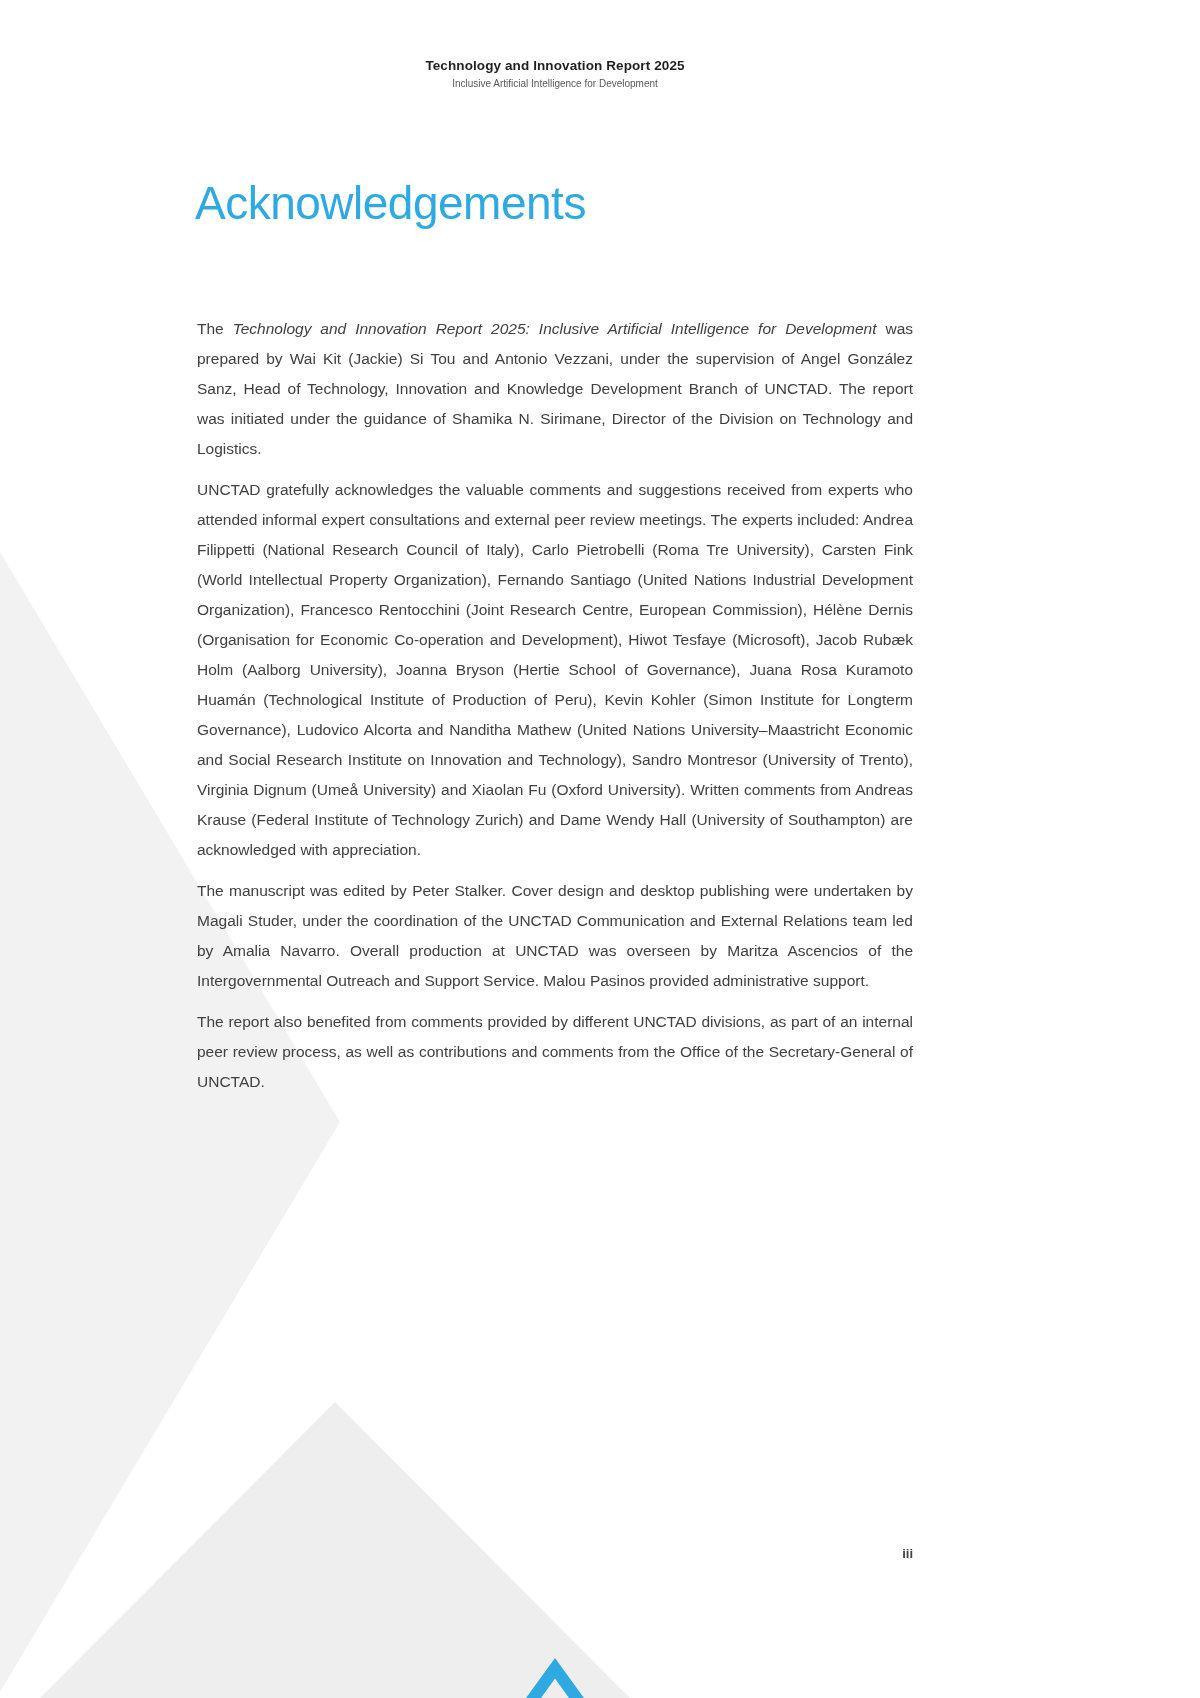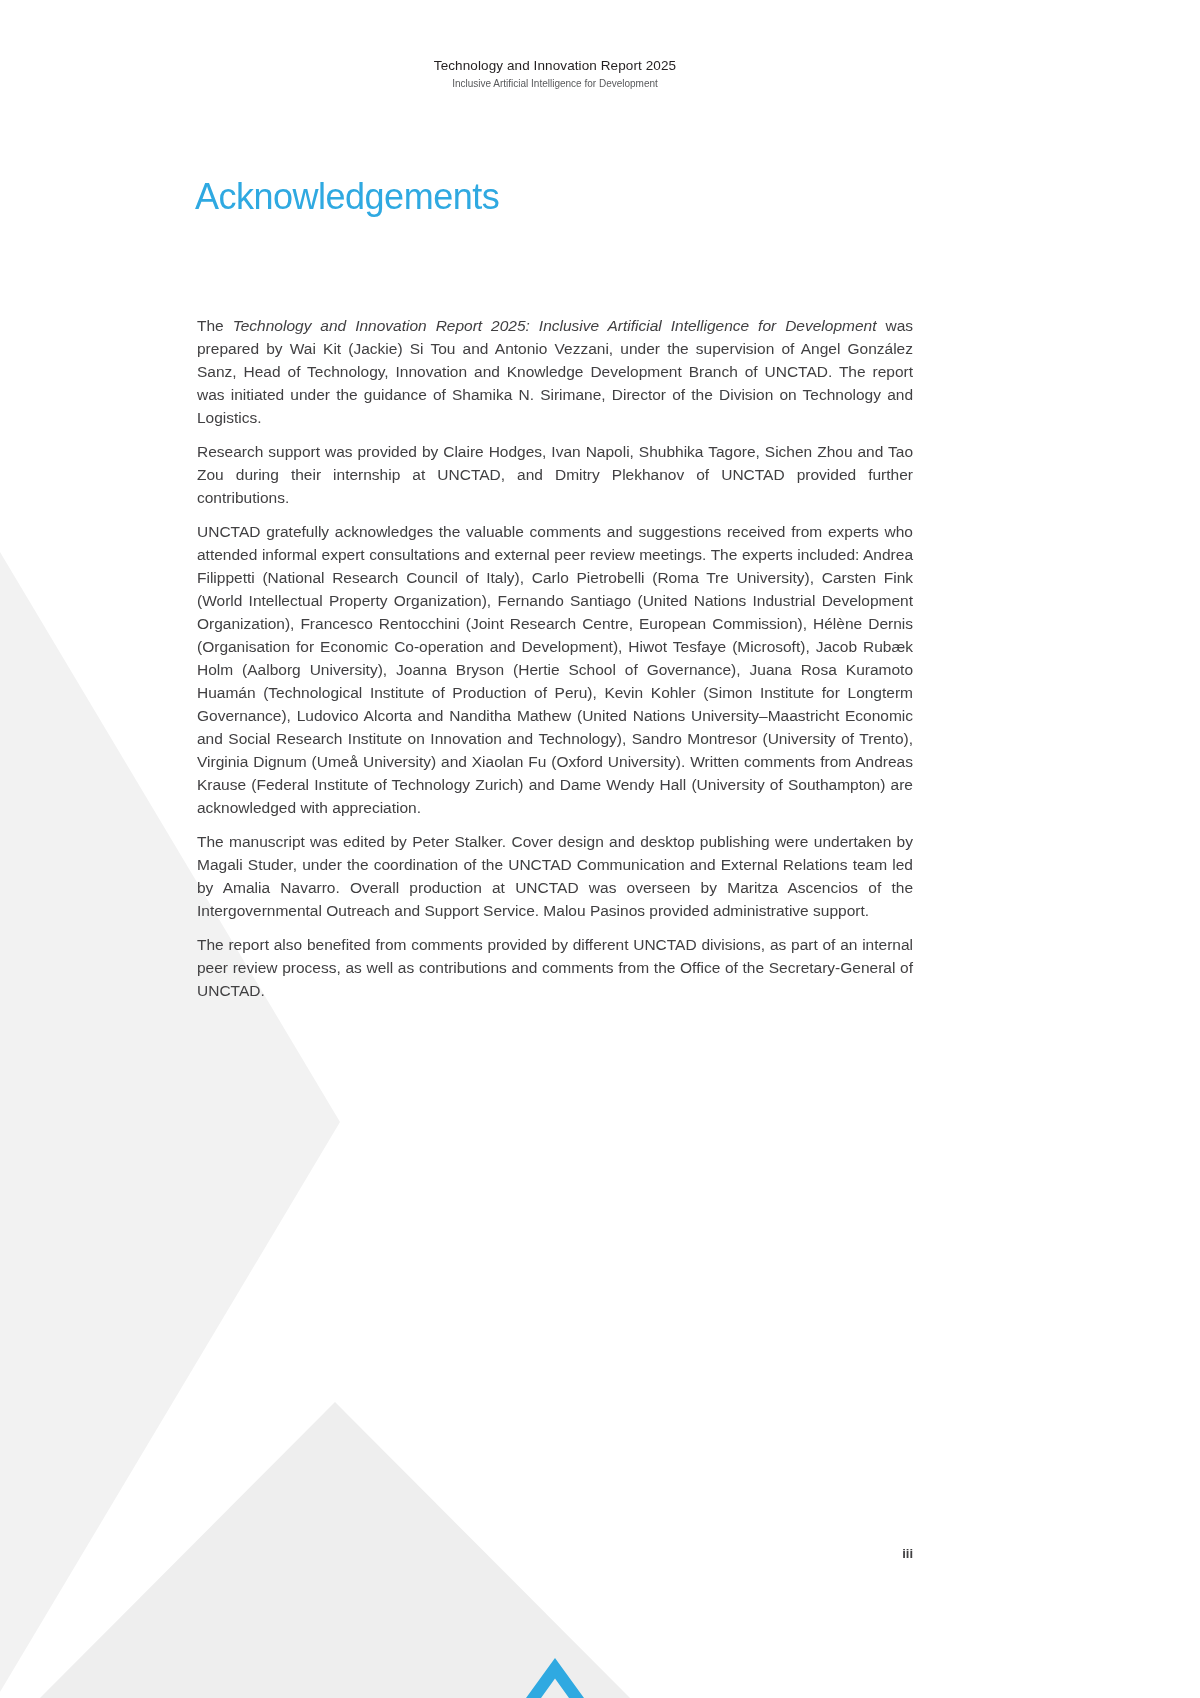--- a/index.html
+++ b/index.html
@@ -18,32 +18,32 @@
   .page{
     position:relative;width:1200px;height:1698px;background:#fff;overflow:hidden;
   }
   .watermark{
     position:absolute;left:0;top:0;width:1200px;height:1698px;pointer-events:none;
   }
   .doc-header{
     position:absolute;top:57px;left:197px;width:716px;text-align:center;line-height:1.35;
   }
   .doc-header .line1{
-    font-size:13.5px;font-weight:normal;color:#231f20;letter-spacing:0.1px;
+    font-size:13.5px;font-weight:bold;color:#231f20;letter-spacing:0.1px;
   }
   .doc-header .line2{
     font-size:10px;color:var(--muted);margin-top:2px;
   }
   .page-title{
     position:absolute;top:176px;left:195px;margin:0;
-    font-size:36px;font-weight:400;color:var(--accent);letter-spacing:-0.5px;
+    font-size:46px;font-weight:400;color:var(--accent);letter-spacing:-0.5px;
   }
   .body-text{
     position:absolute;top:314px;left:197px;width:716px;
-    font-size:15.5px;line-height:23px;color:var(--text);
+    font-size:15.5px;line-height:30px;color:var(--text);
     text-align:justify;
   }
   .body-text p{margin:0 0 11px 0;}
   .body-text em{font-style:italic;}
   .page-footer{
     position:absolute;top:1546px;left:197px;width:716px;text-align:right;
     font-size:13px;font-weight:bold;color:var(--text);
   }
   .bottom-chevron{
     position:absolute;bottom:0;left:197px;width:716px;text-align:center;line-height:0;
@@ -62,21 +62,20 @@
 
   <header class="doc-header">
     <div class="line1">Technology and Innovation Report 2025</div>
     <div class="line2">Inclusive Artificial Intelligence for Development</div>
   </header>
 
   <h1 class="page-title">Acknowledgements</h1>
 
   <main class="body-text">
     <p><span>The </span><em>Technology and Innovation Report 2025: Inclusive Artificial Intelligence for Development</em><span> was prepared by Wai Kit (Jackie) Si Tou and Antonio Vezzani, under the supervision of Angel González Sanz, Head of Technology, Innovation and Knowledge Development Branch of UNCTAD. The report was initiated under the guidance of Shamika N. Sirimane, Director of the Division on Technology and Logistics.</span></p>
-    <p>Research support was provided by Claire Hodges, Ivan Napoli, Shubhika Tagore, Sichen Zhou and Tao Zou during their internship at UNCTAD, and Dmitry Plekhanov of UNCTAD provided further contributions.</p>
     <p>UNCTAD gratefully acknowledges the valuable comments and suggestions received from experts who attended informal expert consultations and external peer review meetings. The experts included: Andrea Filippetti (National Research Council of Italy), Carlo Pietrobelli (Roma Tre University), Carsten Fink (World Intellectual Property Organization), Fernando Santiago (United Nations Industrial Development Organization), Francesco Rentocchini (Joint Research Centre, European Commission), Hélène Dernis (Organisation for Economic Co-operation and Development), Hiwot Tesfaye (Microsoft), Jacob Rubæk Holm (Aalborg University), Joanna Bryson (Hertie School of Governance), Juana Rosa Kuramoto Huamán (Technological Institute of Production of Peru), Kevin Kohler (Simon Institute for Longterm Governance), Ludovico Alcorta and Nanditha Mathew (United Nations University–Maastricht Economic and Social Research Institute on Innovation and Technology), Sandro Montresor (University of Trento), Virginia Dignum (Umeå University) and Xiaolan Fu (Oxford University). Written comments from Andreas Krause (Federal Institute of Technology Zurich) and Dame Wendy Hall (University of Southampton) are acknowledged with appreciation.</p>
     <p>The manuscript was edited by Peter Stalker. Cover design and desktop publishing were undertaken by Magali Studer, under the coordination of the UNCTAD Communication and External Relations team led by Amalia Navarro. Overall production at UNCTAD was overseen by Maritza Ascencios of the Intergovernmental Outreach and Support Service. Malou Pasinos provided administrative support.</p>
     <p>The report also benefited from comments provided by different UNCTAD divisions, as part of an internal peer review process, as well as contributions and comments from the Office of the Secretary-General of UNCTAD.</p>
   </main>
 
   <footer class="page-footer">
     <span>iii</span>
   </footer>
 
   <div class="bottom-chevron">

